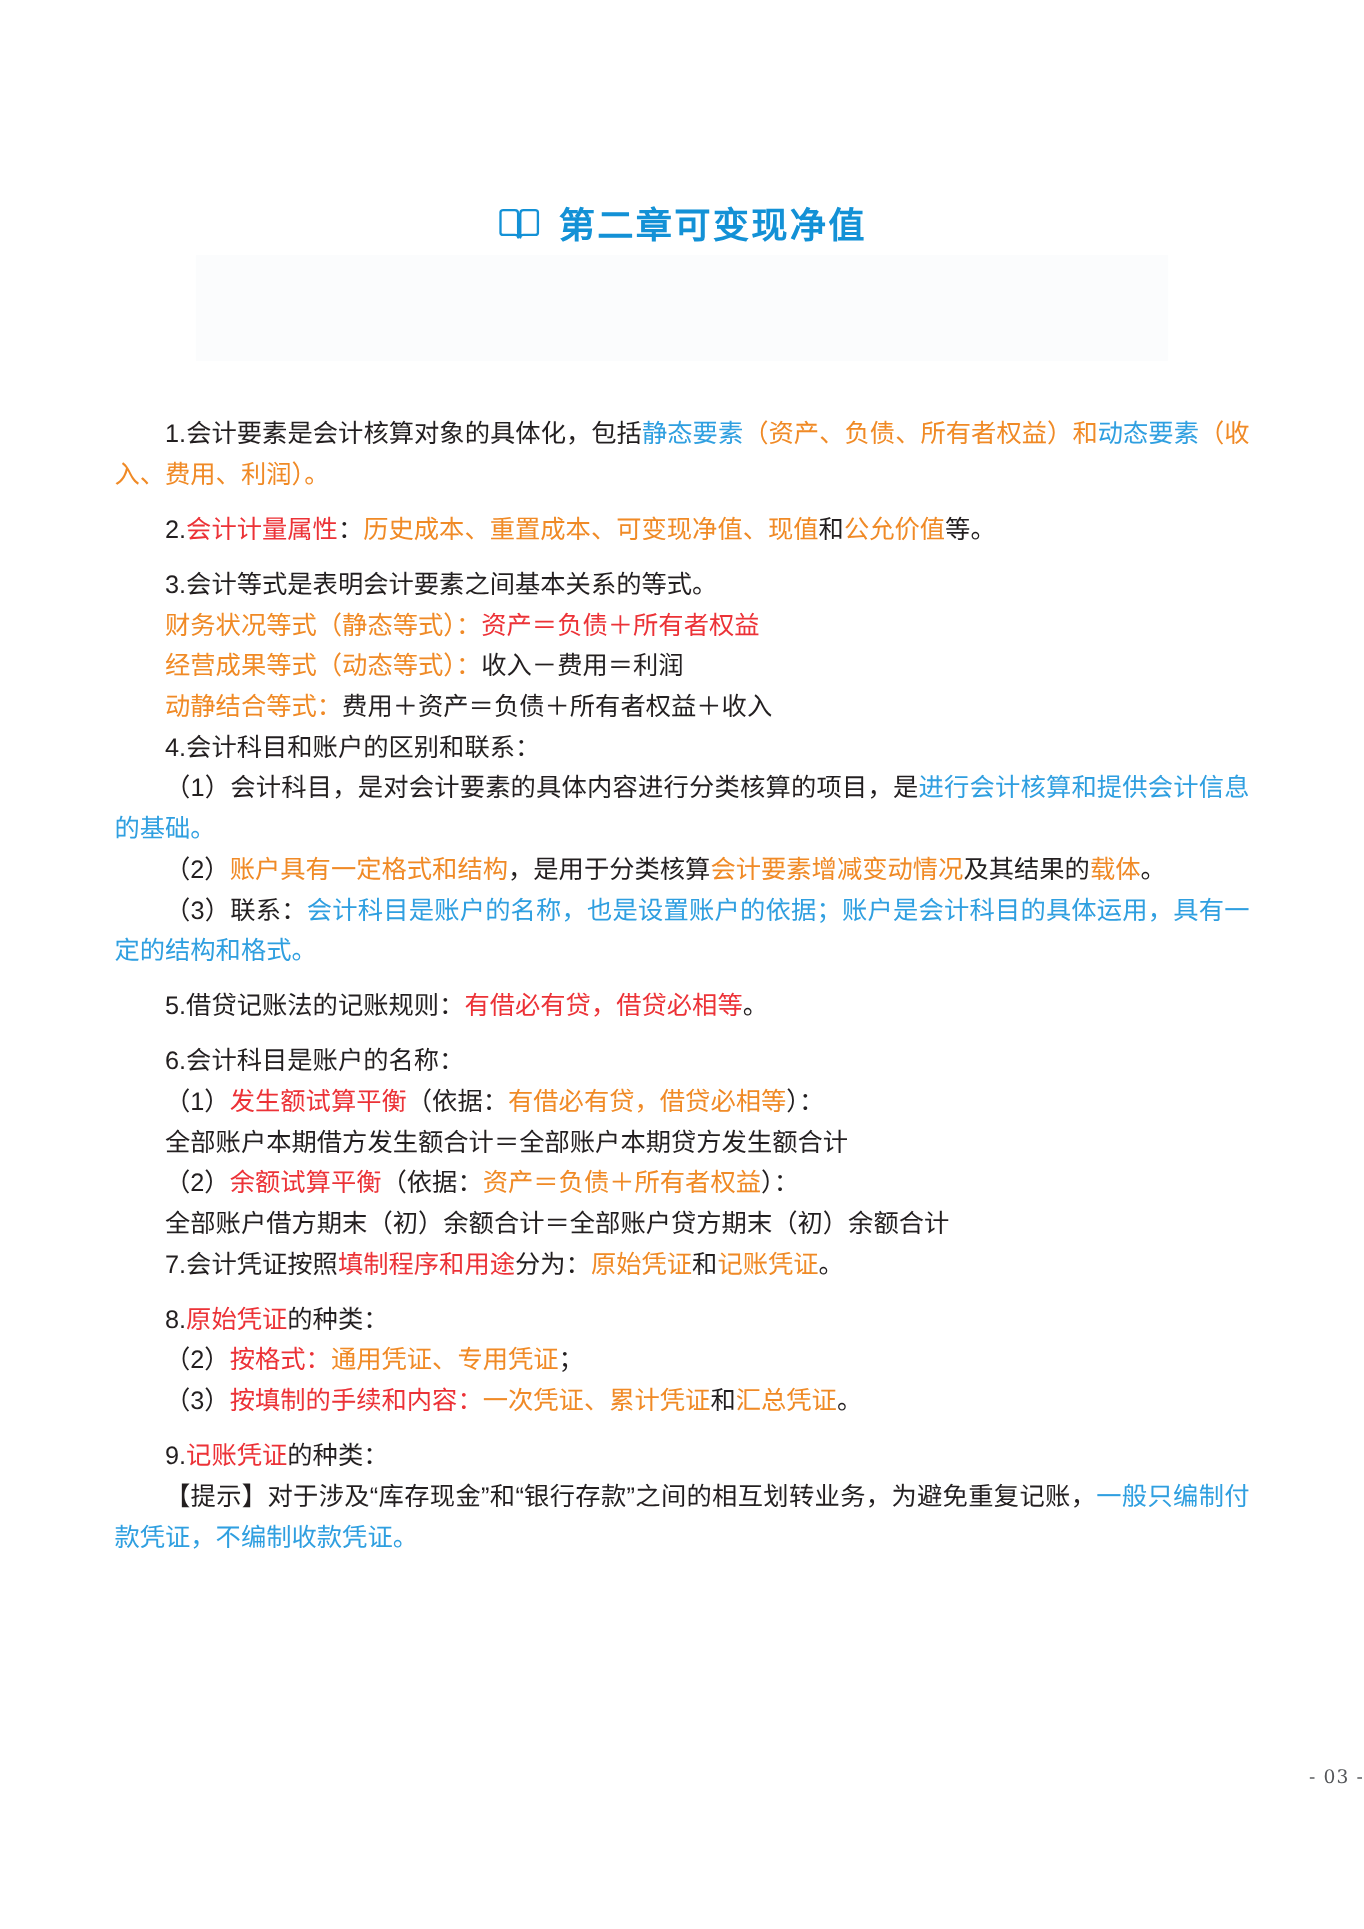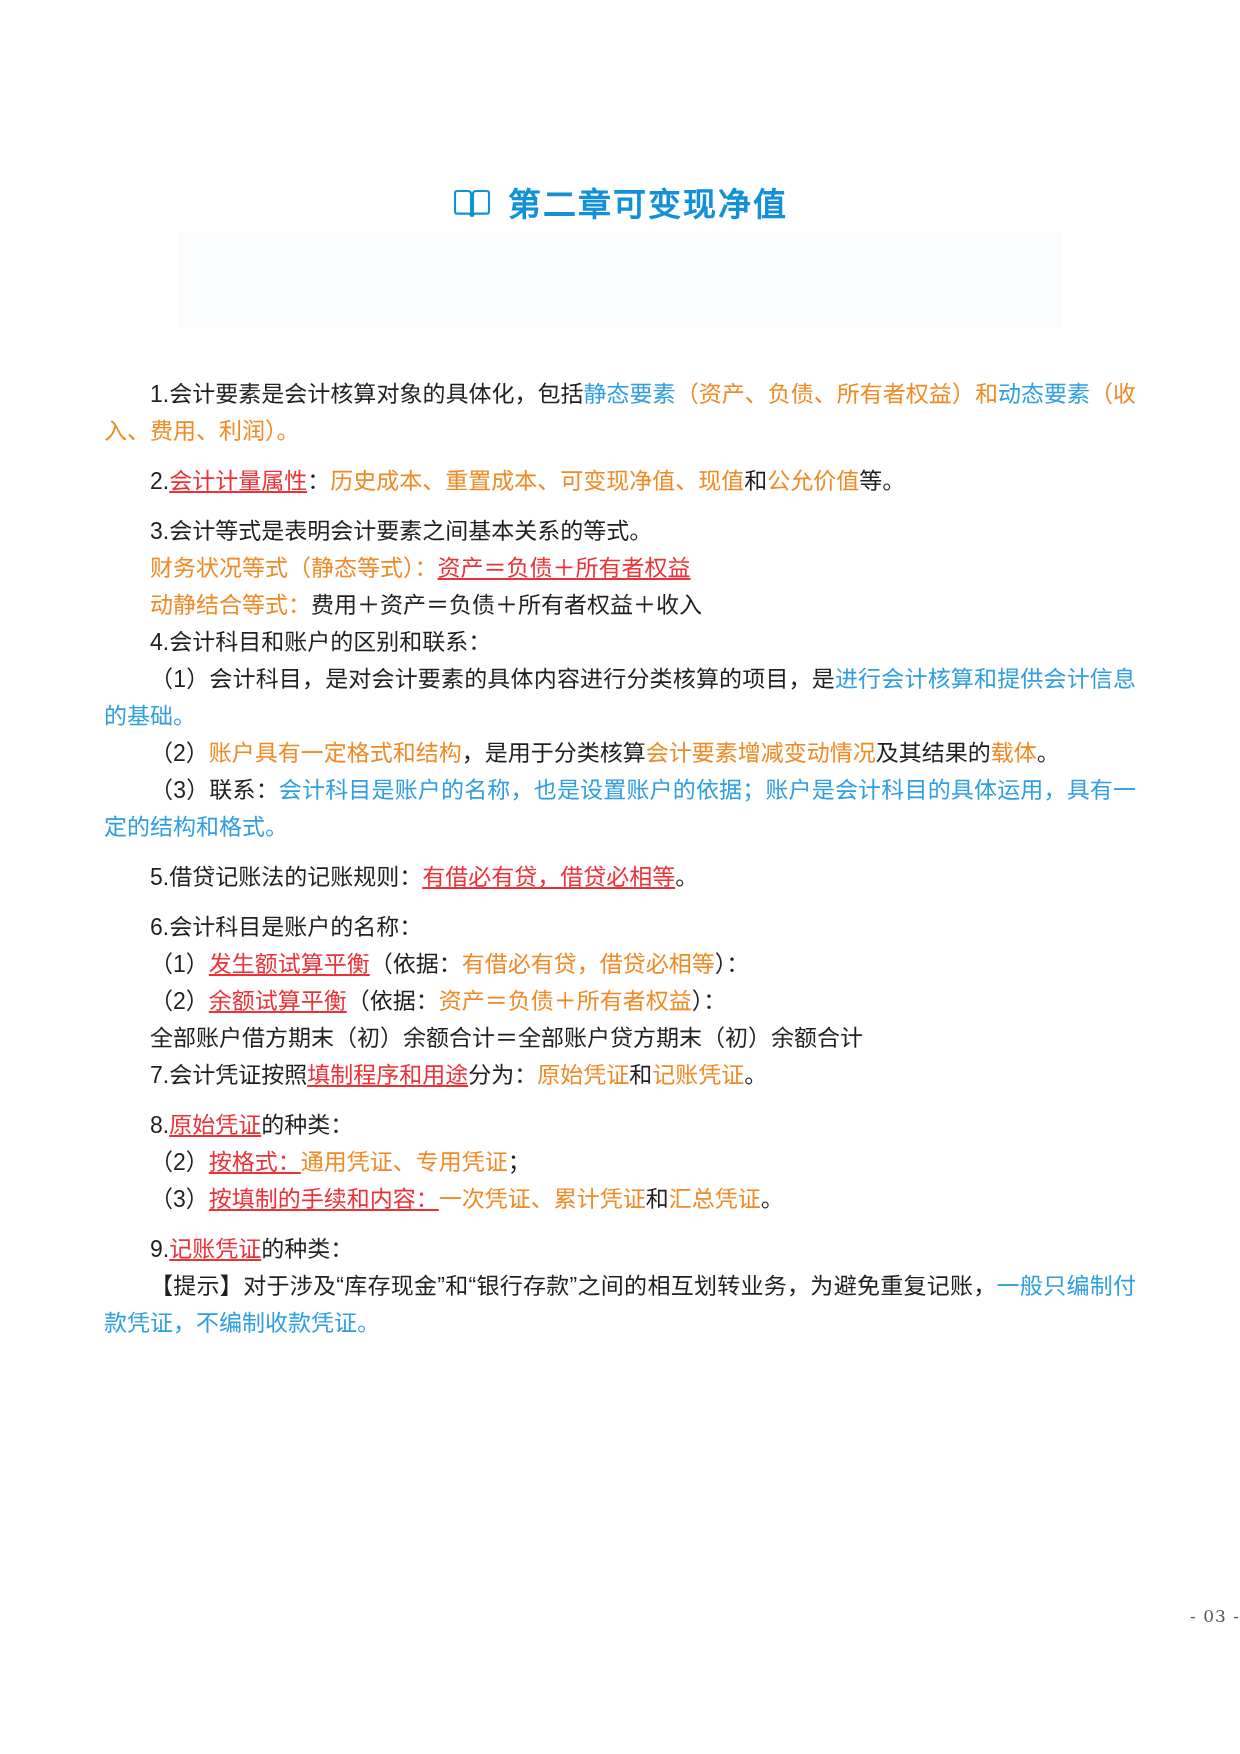--- a/index.html
+++ b/index.html
@@ -78,21 +78,21 @@
   }
   .eq-line {
     margin: 0;
     text-indent: 2em;
   }
 
   
   .c-black  { color: #231f20; }
   .c-blue   { color: #2f9fe0; }
   .c-orange { color: #f08a26; }
-  .c-red    { color: #ec3237; text-decoration: underline; }
+  .c-red    { color: #ec3237; }
 
   
   .footer {
     position: absolute;
     bottom: 128px;
     left: 0;
     width: 1240px;
     text-align: right;
     font-size: 17px;
     color: #55575a;
@@ -118,31 +118,33 @@
   <div class="header-band"></div>
 
   <div class="body-text">
 
     <p class="para gap-after"><span class="c-black">1.</span><span class="c-black">会计要素是会计核算对象的具体化，包括</span><span class="c-blue">静态要素</span><span class="c-orange">（</span><span class="c-orange">资产、负债、所有者权益</span><span class="c-orange">）和</span><span class="c-blue">动态要素</span><span class="c-orange">（</span><span class="c-orange">收入、费用、利润</span><span class="c-orange">）。</span></p>
 
     <p class="para gap-after"><span class="c-black">2.</span><span class="c-red">会计计量属性</span><span class="c-black">：</span><span class="c-orange">历史成本、重置成本、可变现净值、现值</span><span class="c-black">和</span><span class="c-orange">公允价值</span><span class="c-black">等。</span></p>
 
     <p class="para tight"><span class="c-black">3.</span><span class="c-black">会计等式是表明会计要素之间基本关系的等式。</span></p>
     <p class="eq-line"><span class="c-orange">财务状况等式（静态等式）：</span><span class="c-red">资产＝负债＋所有者权益</span></p>
+    <p class="eq-line"><span class="c-orange">经营成果等式（动态等式）：</span><span class="c-black">收入－费用＝利润</span></p>
     <p class="eq-line gap-after"><span class="c-orange">动静结合等式：</span><span class="c-black">费用＋资产＝负债＋所有者权益＋收入</span></p>
 
     <p class="para tight"><span class="c-black">4.</span><span class="c-black">会计科目和账户的区别和联系：</span></p>
     <p class="para tight"><span class="c-black">（1）</span><span class="c-black">会计科目，是对会计要素的具体内容进行分类核算的项目，是</span><span class="c-blue">进行会计核算和提供会计信息的基础</span><span class="c-blue">。</span></p>
     <p class="para tight"><span class="c-black">（2）</span><span class="c-orange">账户具有一定格式和结构</span><span class="c-black">，是用于分类核算</span><span class="c-orange">会计要素增减变动情况</span><span class="c-black">及其结果的</span><span class="c-orange">载体</span><span class="c-black">。</span></p>
     <p class="para gap-after"><span class="c-black">（3）</span><span class="c-black">联系：</span><span class="c-blue">会计科目是账户的名称，也是设置账户的依据；账户是会计科目的具体运用，具有一定的结构和格式</span><span class="c-blue">。</span></p>
 
     <p class="para gap-after"><span class="c-black">5.</span><span class="c-black">借贷记账法的记账规则：</span><span class="c-red">有借必有贷，借贷必相等</span><span class="c-black">。</span></p>
 
     <p class="para tight"><span class="c-black">6.</span><span class="c-black">会计科目是账户的名称：</span></p>
     <p class="para tight"><span class="c-black">（1）</span><span class="c-red">发生额试算平衡</span><span class="c-black">（依据：</span><span class="c-orange">有借必有贷，借贷必相等</span><span class="c-black">）：</span></p>
+    <p class="eq-line"><span class="c-black">全部账户本期借方发生额合计＝全部账户本期贷方发生额合计</span></p>
     <p class="para tight"><span class="c-black">（2）</span><span class="c-red">余额试算平衡</span><span class="c-black">（依据：</span><span class="c-orange">资产＝负债＋所有者权益</span><span class="c-black">）：</span></p>
     <p class="eq-line gap-after"><span class="c-black">全部账户借方期末（初）余额合计＝全部账户贷方期末（初）余额合计</span></p>
 
     <p class="para gap-after"><span class="c-black">7.</span><span class="c-black">会计凭证按照</span><span class="c-red">填制程序和用途</span><span class="c-black">分为：</span><span class="c-orange">原始凭证</span><span class="c-black">和</span><span class="c-orange">记账凭证</span><span class="c-black">。</span></p>
 
     <p class="para tight"><span class="c-black">8.</span><span class="c-red">原始凭证</span><span class="c-black">的种类：</span></p>
     <p class="para tight"><span class="c-black">（2）</span><span class="c-red">按格式：</span><span class="c-orange">通用凭证、专用凭证</span><span class="c-black">；</span></p>
     <p class="para gap-after"><span class="c-black">（3）</span><span class="c-red">按填制的手续和内容：</span><span class="c-orange">一次凭证、累计凭证</span><span class="c-black">和</span><span class="c-orange">汇总凭证</span><span class="c-black">。</span></p>
 
     <p class="para tight"><span class="c-black">9.</span><span class="c-red">记账凭证</span><span class="c-black">的种类：</span></p>

